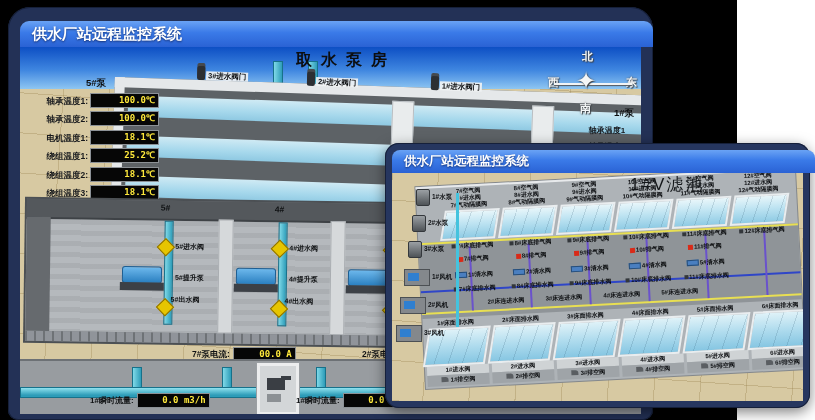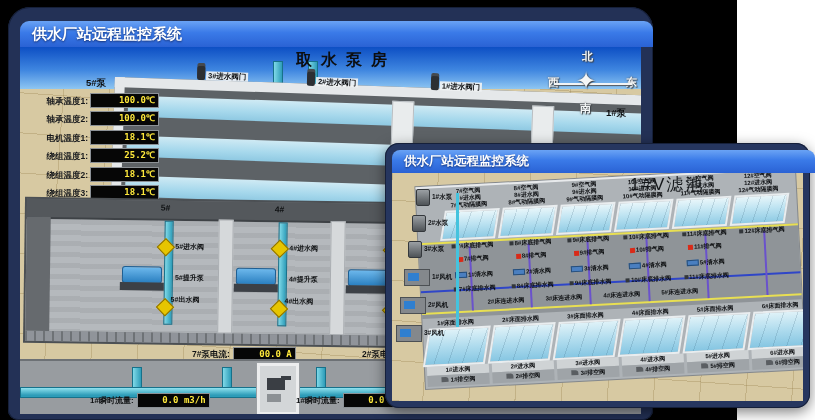--- a/index.html
+++ b/index.html
@@ -47,21 +47,21 @@
               padding:0 2px;line-height:9px;white-space:nowrap;}
 
   .compass{position:absolute;left:520px;top:2px;width:96px;height:78px;color:#f4f6f7;
            text-shadow:0 0 2px #4a4f54,1px 1px 1px #3a3f44;font-weight:bold;font-size:11px;}
   .compass .n{position:absolute;left:42px;top:0;} .compass .w{position:absolute;left:8px;top:26px;}
   .compass .s{position:absolute;left:40px;top:52px;} .compass .e{position:absolute;left:86px;top:26px;}
   .compass .bar{position:absolute;left:14px;top:34px;width:78px;height:2px;background:#f2f4f5;
                 box-shadow:0 1px 1px #55595e;}
   .compass .star{position:absolute;left:36px;top:18px;font-size:24px;line-height:28px;}
 
-  .right-panel{position:absolute;left:552px;top:60px;width:70px;}
+  .right-panel{position:absolute;left:552px;top:60px;width:70px;text-align:center;}
   .rp-header{font-size:9.5px;font-weight:bold;color:#0d0f11;margin-left:34px;}
   .rp-rows .rrow{font-size:8px;font-weight:bold;color:#16181c;margin-top:5px;white-space:nowrap;}
 
   .sensor-panel{position:absolute;left:10px;top:8px;width:140px;}
   .sp-header{font-size:9.5px;font-weight:bold;color:#0d0f11;margin-left:56px;margin-bottom:3px;margin-top:22px;}
   .srow{display:flex;align-items:flex-end;margin-bottom:3.4px;}
   .slabel{width:58px;text-align:right;font-size:8.5px;font-weight:bold;color:#16181c;margin-right:2px;
           white-space:nowrap;}
   .led{background:#060606;border:1px solid #8c9196;color:#ffe93c;font-weight:bold;
        font-size:9px;text-align:right;padding-right:3px;white-space:nowrap;
@@ -228,20 +228,26 @@
         <span class="n">北</span>
         <span class="w">西</span>
         <span class="s">南</span>
         <span class="e">东</span>
         <span class="bar"></span>
         <span class="star">✦</span>
       </div>
 
       <div class="right-panel">
         <div class="rp-header">1#泵</div>
+        <div class="rp-rows">
+
+            <div class="rrow">轴承温度1</div>
+
+            <div class="rrow">轴承温度2</div>
+          </div>
       </div>
 
       <div class="sensor-panel">
         <div class="sp-header">5#泵</div>
         <div>
 
             <div class="srow">
               <span class="slabel">轴承温度1:</span>
               <span class="led">100.0℃</span>
             </div>

